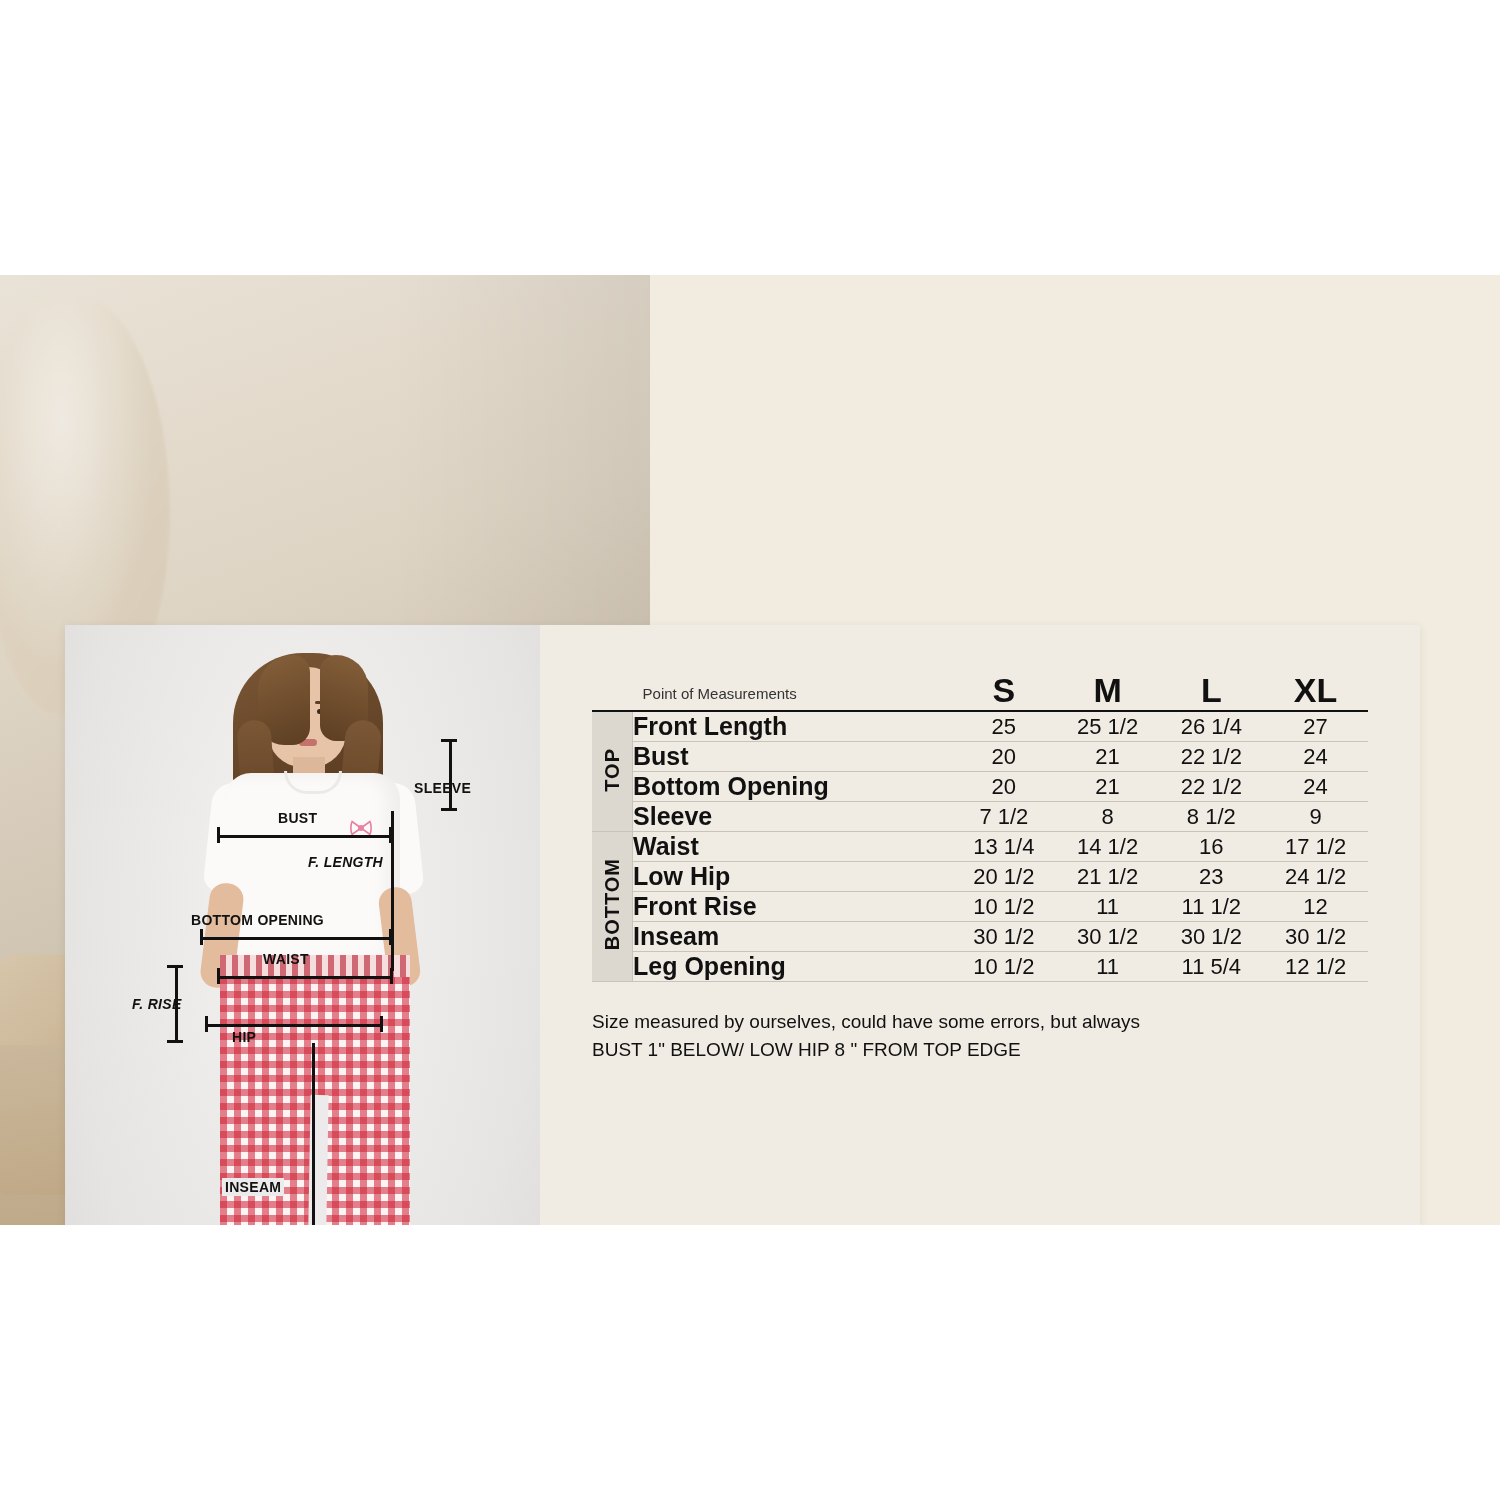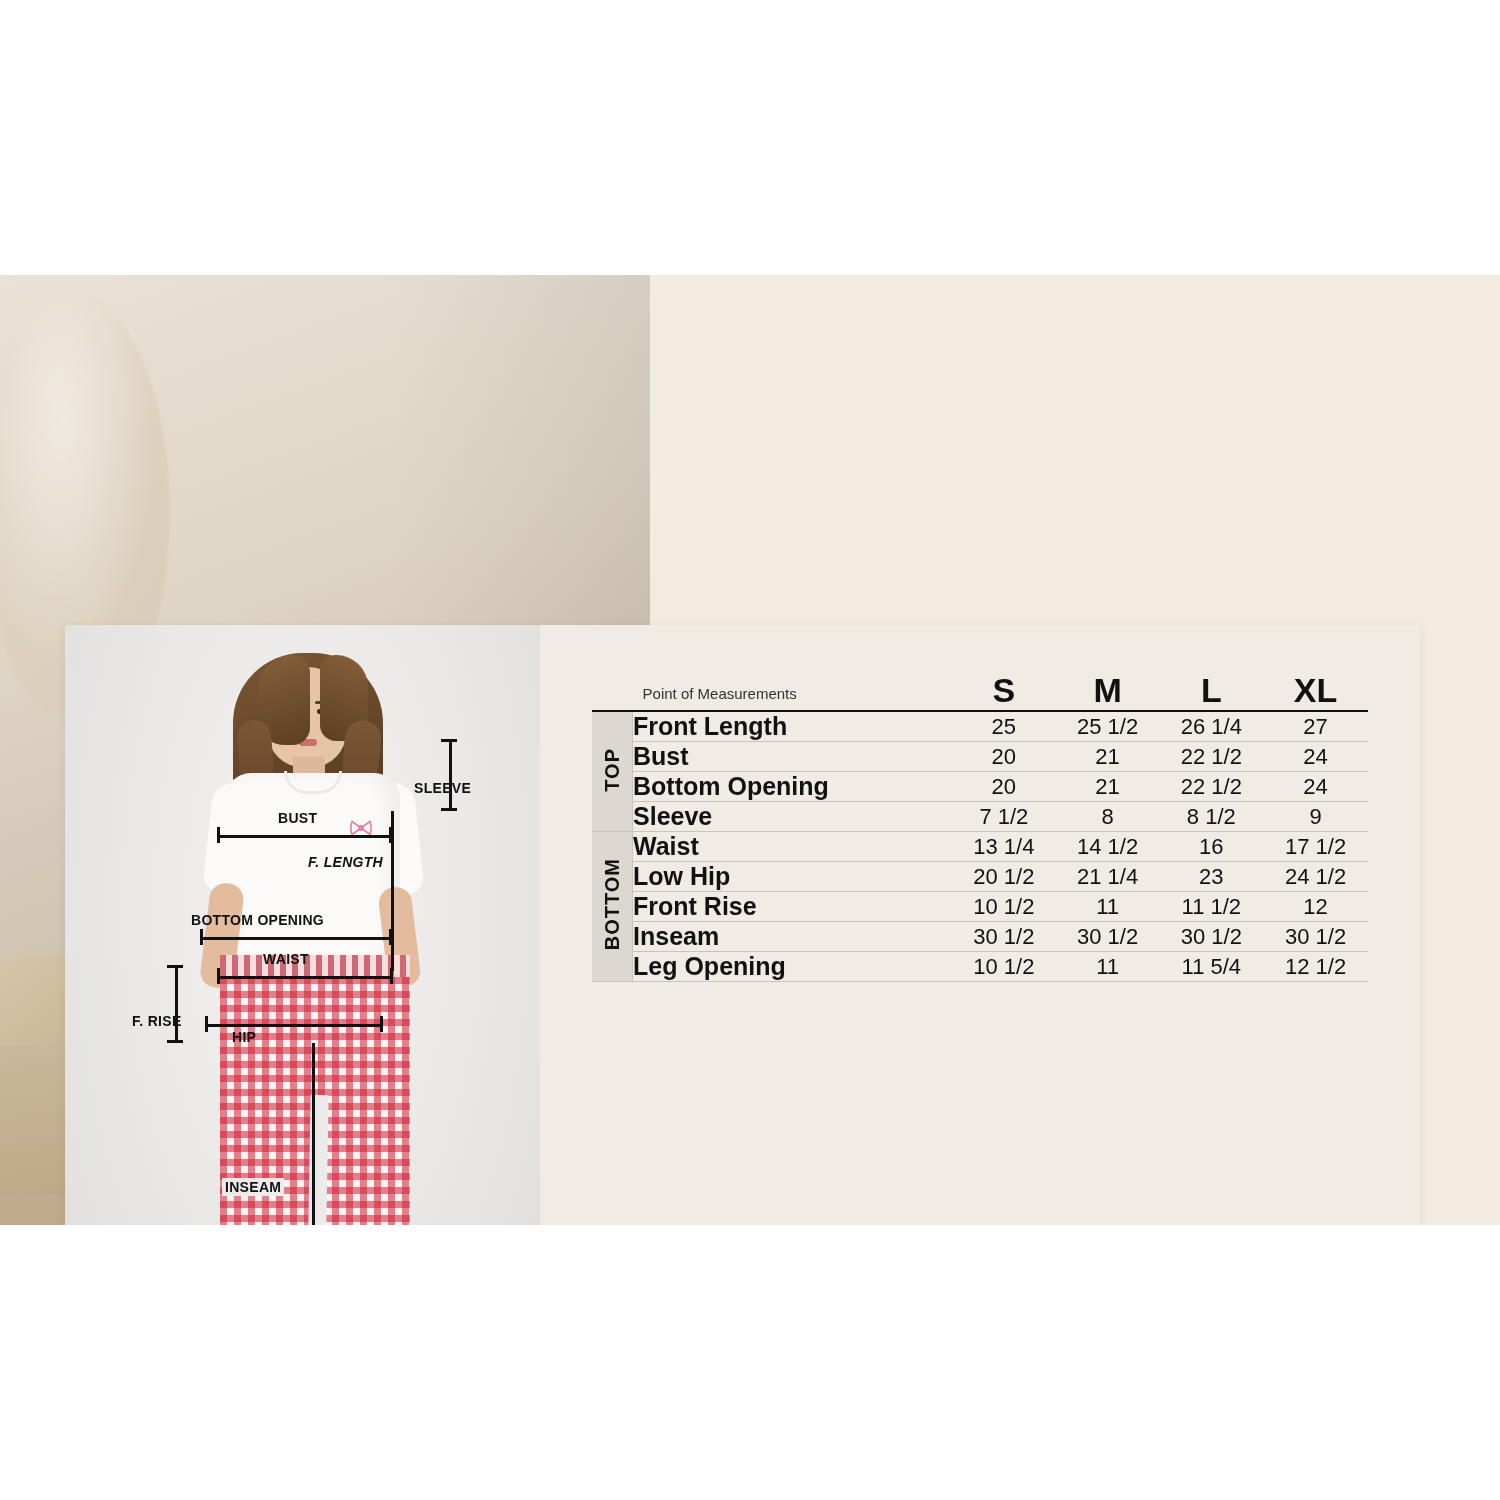--- a/index.html
+++ b/index.html
@@ -361,21 +361,21 @@
       <div class="ann ann-label" style="left:126px; top:287px;">BOTTOM OPENING</div>
 
       <div class="hline" style="left:152px; top:351px; width:176px;"></div>
       <div class="cap-v" style="left:152px; top:343px;"></div>
       <div class="cap-v" style="left:325px; top:343px;"></div>
       <div class="ann ann-label" style="left:198px; top:326px;">WAIST</div>
 
       <div class="vline" style="left:110px; top:340px; height:78px;"></div>
       <div class="cap-h" style="left:102px; top:340px;"></div>
       <div class="cap-h" style="left:102px; top:415px;"></div>
-      <div class="ann ann-label" style="left:67px; top:388px;">F. RISE</div>
+      <div class="ann ann-label" style="left:67px; top:371px;font-style:italic;">F. RISE</div>
 
       <div class="hline" style="left:140px; top:399px; width:178px;"></div>
       <div class="cap-v" style="left:140px; top:391px;"></div>
       <div class="cap-v" style="left:315px; top:391px;"></div>
       <div class="ann ann-label" style="left:167px; top:404px;">HIP</div>
 
       <div class="vline" style="left:247px; top:418px; height:330px;"></div>
       <div class="ann ann-label" style="left:157px; top:553px; background:#eceaea; padding:1px 3px;">INSEAM</div>
 
     </div>
@@ -441,21 +441,21 @@
             </td>
             <td class="rowname">Waist</td>
             <td class="val">13 1/4</td>
             <td class="val">14 1/2</td>
             <td class="val">16</td>
             <td class="val">17 1/2</td>
           </tr>
           <tr>
             <td class="rowname">Low Hip</td>
             <td class="val">20 1/2</td>
-            <td class="val">21 1/4</td>
+            <td class="val">21 1/2</td>
             <td class="val">23</td>
             <td class="val">24 1/2</td>
           </tr>
           <tr>
             <td class="rowname">Front Rise</td>
             <td class="val">10 1/2</td>
             <td class="val">11</td>
             <td class="val">11 1/2</td>
             <td class="val">12</td>
           </tr>
@@ -469,15 +469,19 @@
           <tr>
             <td class="rowname">Leg Opening</td>
             <td class="val">10 1/2</td>
             <td class="val">11</td>
             <td class="val">11 5/4</td>
             <td class="val">12 1/2</td>
           </tr>
         </tbody>
       </table>
 
+      <div id="note">
+        <div>Size measured by ourselves, could have some errors, but always</div>
+        <div>BUST 1" BELOW/ LOW HIP 8 " FROM TOP EDGE</div>
+      </div>
     </div>
   </div>
 </div>
 
 </body></html>

